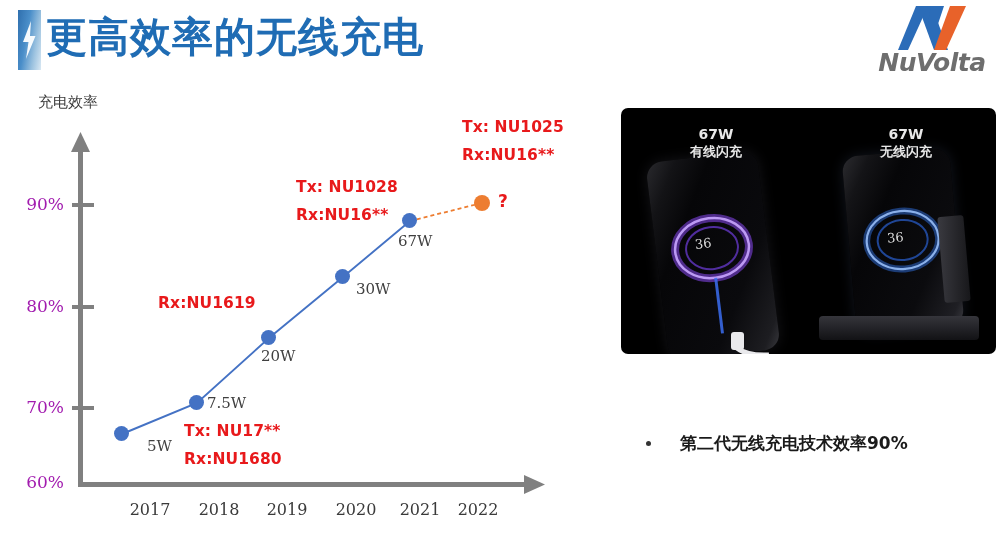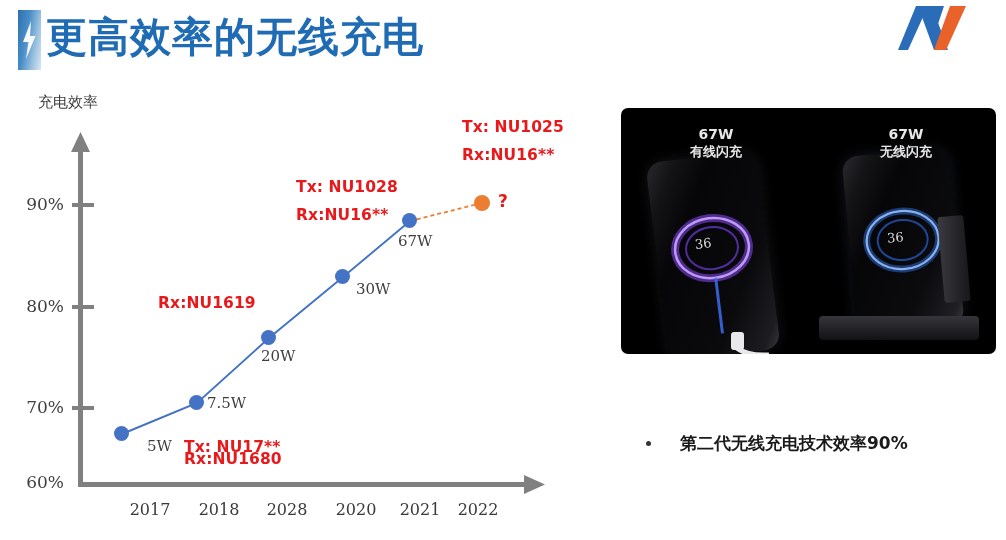--- a/index.html
+++ b/index.html
@@ -36,21 +36,21 @@
 
   
   #chart{position:absolute;left:0;top:82px;width:580px;height:458px;padding-left:28px;}
   #y-axis-title{
     position:absolute;left:38px;top:11px;font-size:15px;color:#3a3a3a;
     font-family:"DejaVu Sans","Liberation Sans",sans-serif;
   }
   .axis-line{position:absolute;background:#808080;}
   .tick{position:absolute;background:#808080;height:4px;width:22px;}
   .ytick-label{
-    position:absolute;font-size:17px;color:#404040;text-align:right;width:56px;
+    position:absolute;font-size:17px;color:#a21caf;text-align:right;width:56px;
     font-family:"DejaVu Serif","Liberation Serif",serif;
   }
   .xtick-label{
     position:absolute;font-size:16px;color:#3a3a3a;text-align:center;width:56px;
     font-family:"DejaVu Serif","Liberation Serif",serif;
   }
   .dot{position:absolute;border-radius:50%;}
   .dot-blue{width:15px;height:15px;background:#4472c4;}
   .dot-orange{width:16px;height:16px;background:#ed7d31;}
   .pt-label{
@@ -107,20 +107,21 @@
     <div id="title-text">更高效率的无线充电</div>
   </div>
 
   <div id="logo">
     <svg id="logo-mark" width="72" height="48" viewBox="0 0 72 48">
       <path d="M20 2 L34 2 L50 46 L36 46 Z" fill="#2B6CB8"></path>
       <path d="M18 2 L30 2 L10 46 L0 46 Z" fill="#2B6CB8"></path>
       <path d="M52 2 L68 2 L48 46 L36 46 Z" fill="#E8622A"></path>
       <path d="M33 2 L46 2 L40 20 L30 20 Z" fill="#2B6CB8"></path>
     </svg>
+    <div id="logo-word">NuVolta</div>
   </div>
 
   <div id="chart">
 
     <div id="y-axis-title">充电效率</div>
 
     <div class="axis-line" style="left:78px;top:68px;width:5px;height:335px;"></div>
     <svg style="position:absolute;left:70px;top:50px;" width="22" height="22">
       <path d="M10.5 0 L20 20 L1 20 Z" fill="#808080"></path>
     </svg>
@@ -132,21 +133,21 @@
     <div class="tick" style="left:72px;top:121px;"></div>
     <div class="tick" style="left:72px;top:223px;"></div>
     <div class="tick" style="left:72px;top:324px;"></div>
     <div class="ytick-label" style="left:8px;top:112px;">90%</div>
     <div class="ytick-label" style="left:8px;top:214px;">80%</div>
     <div class="ytick-label" style="left:8px;top:315px;">70%</div>
     <div class="ytick-label" style="left:8px;top:390px;">60%</div>
 
     <div class="xtick-label" style="left:122px;top:418px;">2017</div>
     <div class="xtick-label" style="left:191px;top:418px;">2018</div>
-    <div class="xtick-label" style="left:259px;top:418px;">2028</div>
+    <div class="xtick-label" style="left:259px;top:418px;">2019</div>
     <div class="xtick-label" style="left:328px;top:418px;">2020</div>
     <div class="xtick-label" style="left:392px;top:418px;">2021</div>
     <div class="xtick-label" style="left:450px;top:418px;">2022</div>
 
     <svg style="position:absolute;left:0;top:0;" width="580" height="458">
       <polyline points="122,352 197,321 269,256 343,195 410,139" fill="none" stroke="#4472C4" stroke-width="1.9"></polyline>
       <line x1="410" y1="139" x2="482" y2="121" stroke="#ED7D31" stroke-width="1.8" stroke-dasharray="4,3"></line>
     </svg>
 
     <div class="dot dot-blue" style="left:114px;top:344px;"></div>
@@ -156,21 +157,21 @@
     <div class="dot dot-blue" style="left:402px;top:131px;"></div>
     <div class="dot dot-orange" style="left:474px;top:113px;"></div>
 
     <div class="pt-label" style="left:131px;top:355px;margin-left:16px;">5W</div>
     <div class="pt-label" style="left:207px;top:312px;">7.5W</div>
     <div class="pt-label" style="left:261px;top:265px;">20W</div>
     <div class="pt-label" style="left:356px;top:198px;">30W</div>
     <div class="pt-label" style="left:398px;top:150px;">67W</div>
     <div id="qmark" style="left:498px;top:109px;">?</div>
 
-    <div class="ann" style="left:184px;top:340px;margin-top:16px;">Tx: NU17**</div>
+    <div class="ann" style="left:184px;top:340px;">Tx: NU17**</div>
     <div class="ann" style="left:184px;top:368px;">Rx:NU1680</div>
 
     <div class="ann" style="left:158px;top:212px;">Rx:NU1619</div>
 
     <div class="ann" style="left:296px;top:96px;">Tx: NU1028</div>
     <div class="ann" style="left:296px;top:124px;">Rx:NU16**</div>
 
     <div class="ann" style="left:462px;top:36px;">Tx: NU1025</div>
     <div class="ann" style="left:462px;top:64px;">Rx:NU16**</div>
   </div>

